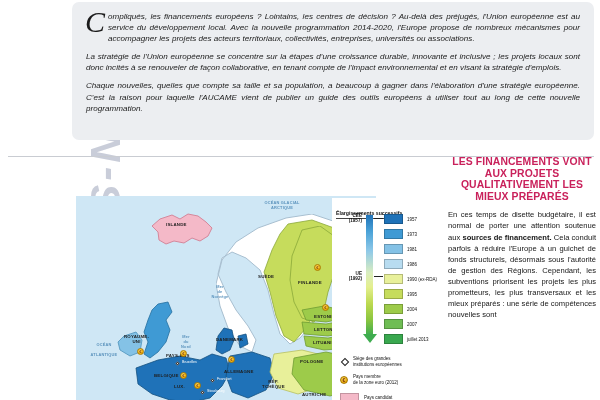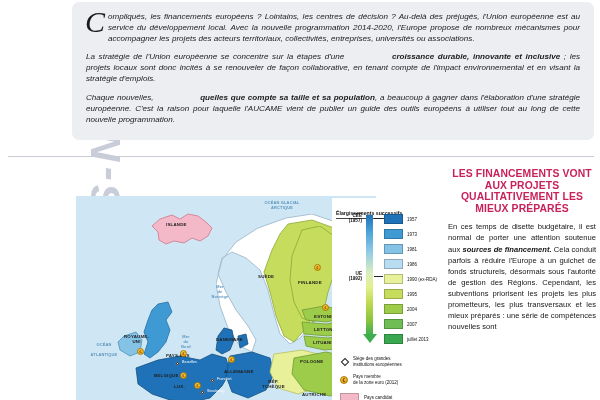--- a/index.html
+++ b/index.html
@@ -46,21 +46,21 @@
   }
   #intro-box p {
     font-size: 8.1px;
     line-height: 11.1px;
     font-style: italic;
     color: #1b1b1b;
     text-align: justify;
     margin-bottom: 7px;
   }
   #intro-box p:last-child { margin-bottom: 0; }
-  #intro-box b { font-weight: bold; font-style: italic; margin-left: 44px; }
+  #intro-box b { font-weight: normal; font-style: italic; }
   .dropcap-wrap { position: relative; padding-left: 22px; }
   .dropcap {
     position: absolute;
     left: -1px; top: -4px;
     font-family: "Liberation Serif", serif;
     font-size: 30px;
     font-style: italic;
     color: #1b1b1b;
     line-height: 1;
   }
@@ -239,42 +239,42 @@
   }
   .pink-mark {
     width: 19px; height: 10px;
     background: #f4b9c8;
     border: .5px solid rgba(0,0,0,.2);
   }
 
   
   #right-col {
     position: absolute;
-    left: 448px; top: 168px;
+    left: 448px; top: 156px;
     width: 148px; height: 232px;
   }
   #right-head {
     font-size: 10.4px;
     font-weight: bold;
     color: #c9215b;
     text-align: center;
     line-height: 11.6px;
     letter-spacing: .1px;
     margin-bottom: 7px;
     text-transform: uppercase;
     font-variant: small-caps;
   }
   #right-body p {
     font-size: 7.6px;
     line-height: 11.1px;
     color: #161616;
     text-align: justify;
     hyphens: auto;
   }
-  #right-body b { font-weight: bold; font-style: italic; }
+  #right-body b { font-weight: bold; }
 </style>
 </head>
 <body>
 
 <div id="page">
 
   <div id="side-banner">
     <span class="txt">SAVONS-NOU</span>
   </div>
 

